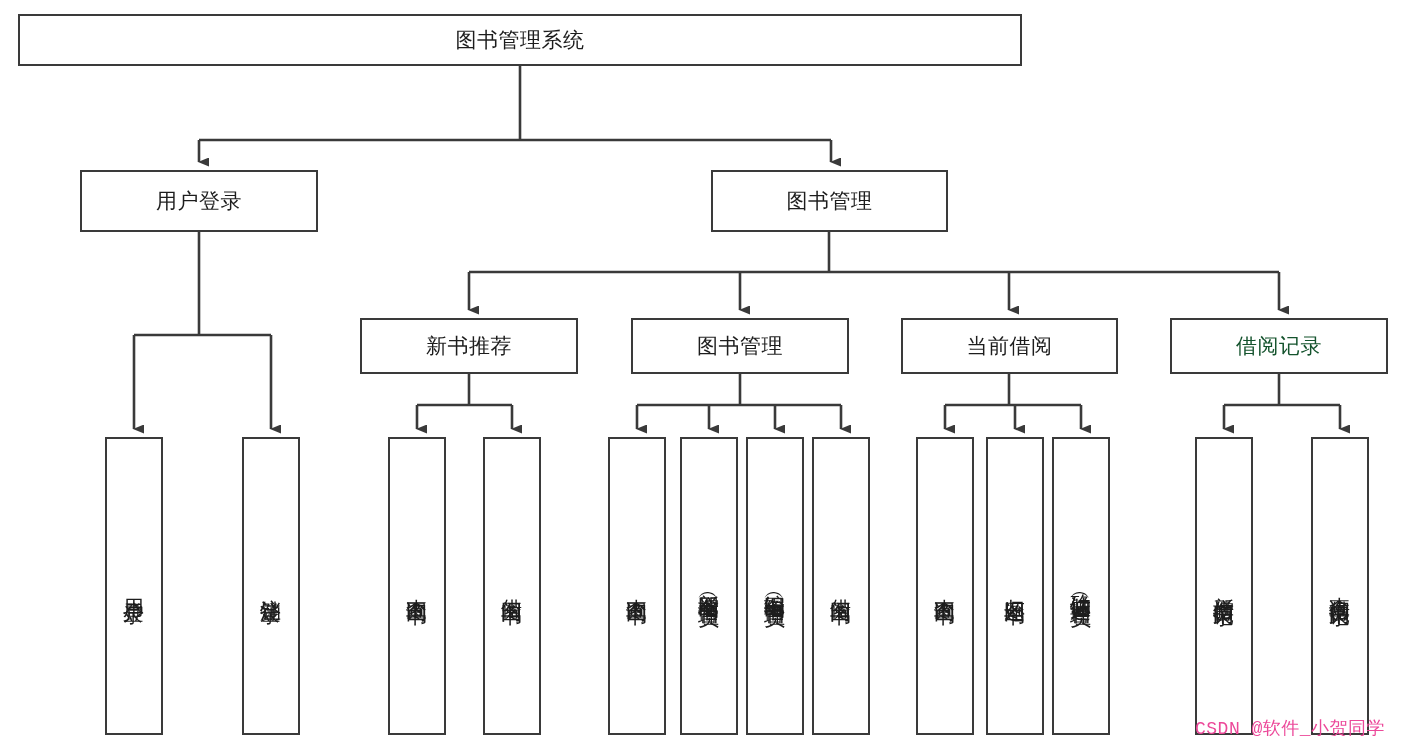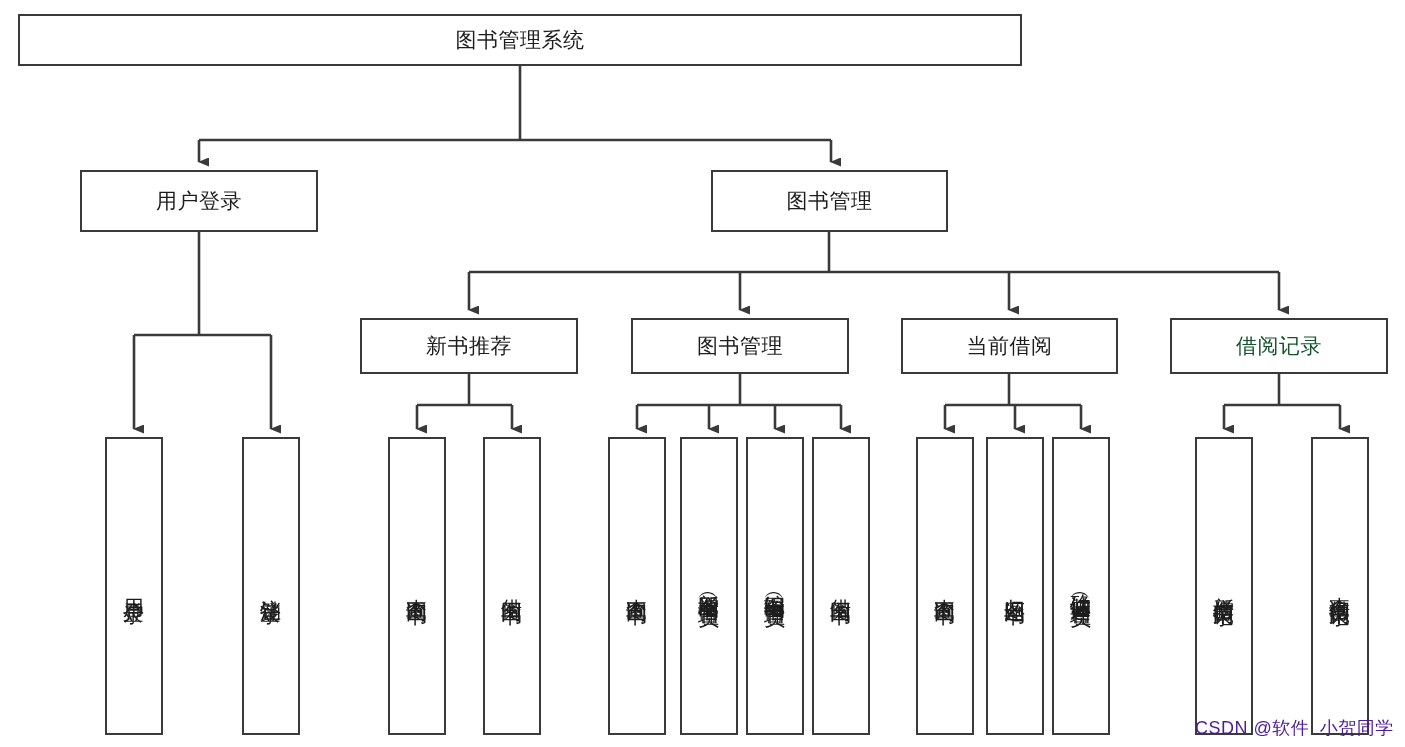--- a/index.html
+++ b/index.html
@@ -175,15 +175,15 @@
   <div class="node v-node" id="node-leaf-10" style="left: 1052px; top: 437px; width: 58px; height: 298px; border-color: rgb(58, 58, 58); background: rgb(255, 255, 255); color: rgb(29, 29, 29);">
     <span class="node-label">确认归还（管理员）</span>
   </div>
   <div class="node v-node" id="node-leaf-11" style="left: 1195px; top: 437px; width: 58px; height: 298px; border-color: rgb(58, 58, 58); background: rgb(255, 255, 255); color: rgb(29, 29, 29);">
     <span class="node-label">新增借阅记录</span>
   </div>
   <div class="node v-node" id="node-leaf-12" style="left: 1311px; top: 437px; width: 58px; height: 298px; border-color: rgb(58, 58, 58); background: rgb(255, 255, 255); color: rgb(29, 29, 29);">
     <span class="node-label">查询借阅记录</span>
   </div>
 
-  <div class="watermark" id="watermark" style="left: 1195px; top: 716px; color: #4c1d95;">CSDN @软件_小贺同学</div>
+  <div class="watermark" id="watermark" style="left: 1195px; top: 716px; color: #ec4899; font-family: Liberation Mono, monospace;">CSDN @软件_小贺同学</div>
 
 </div>
 
 </body></html>

